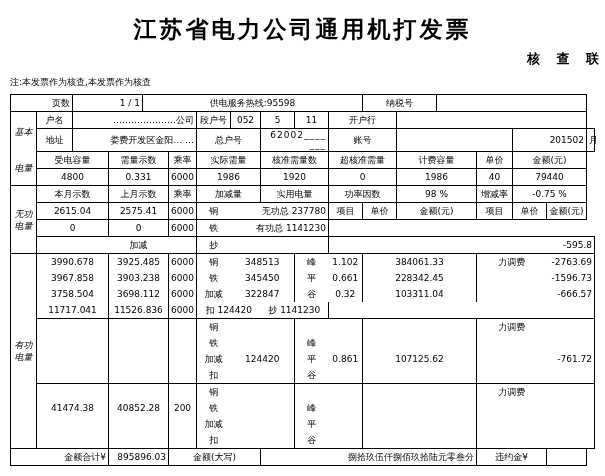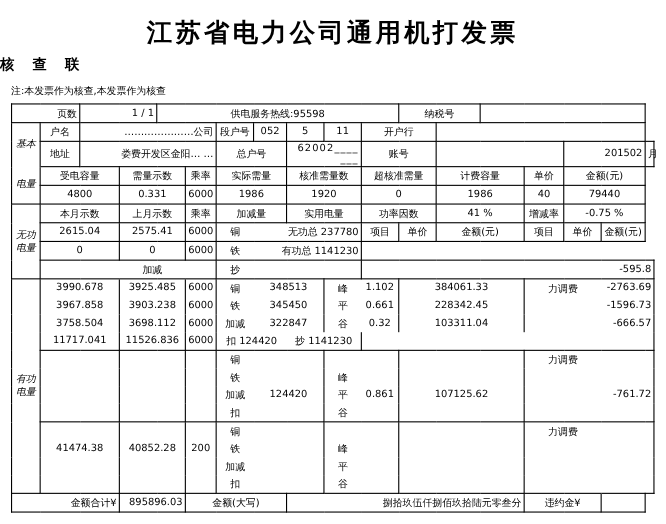--- a/index.html
+++ b/index.html
@@ -1,19 +1,19 @@
 <!DOCTYPE html>
 <html><head>
 <meta charset="utf-8">
 <style>
   html,body{margin:0;padding:0;background:#fff;}
   body{width:605px;height:476px;font-family:"DejaVu Sans","Liberation Sans",sans-serif;color:#000;}
   .page{position:relative;width:605px;height:476px;overflow:hidden;}
   .title{text-align:center;font-size:23px;font-weight:bold;letter-spacing:3px;margin-top:14px;font-family:"DejaVu Serif","Liberation Serif",serif;}
-  .subtitle{text-align:left;font-size:13px;font-weight:bold;letter-spacing:6px;margin-top:5px;font-family:"DejaVu Serif","Liberation Serif",serif;}
+  .subtitle{text-align:right;font-size:13px;font-weight:bold;letter-spacing:6px;margin-top:5px;font-family:"DejaVu Serif","Liberation Serif",serif;}
   .note{font-size:9px;margin:8px 0 0 10px;}
   table.main{border-collapse:collapse;width:585px;margin:5px auto 0 auto;table-layout:fixed;}
   table.main td{border:1px solid #000;font-size:9px;padding:1px 2px;height:14px;vertical-align:middle;}
   .nb{border:none !important;}
   .nbt{border-top:none !important;}
   .nbb{border-bottom:none !important;}
   .nbl{border-left:none !important;}
   .nbr{border-right:none !important;}
   .c{text-align:center;}
   .r{text-align:right;margin-top:20px;}
@@ -119,21 +119,21 @@
       <td rowspan="4" class="vlabel">
         <span>无功</span><br>
         <span>电量</span>
       </td>
       <td colspan="2" class="c">本月示数</td>
       <td colspan="2" class="c">上月示数</td>
       <td class="c">乘率</td>
       <td colspan="2" class="c">加减量</td>
       <td colspan="2" class="c">实用电量</td>
       <td colspan="2" class="c">功率因数</td>
-      <td colspan="2" class="c">41  %</td>
+      <td colspan="2" class="c">98  %</td>
       <td class="c">增减率</td>
       <td colspan="2" class="c">-0.75  %</td>
     </tr>
 
     <tr>
       <td colspan="2" class="c">2615.04</td>
       <td colspan="2" class="c">2575.41</td>
       <td class="c">6000</td>
       <td class="c nbr">铜</td>
       <td colspan="3" class="l nbl">无功总 237780</td>

